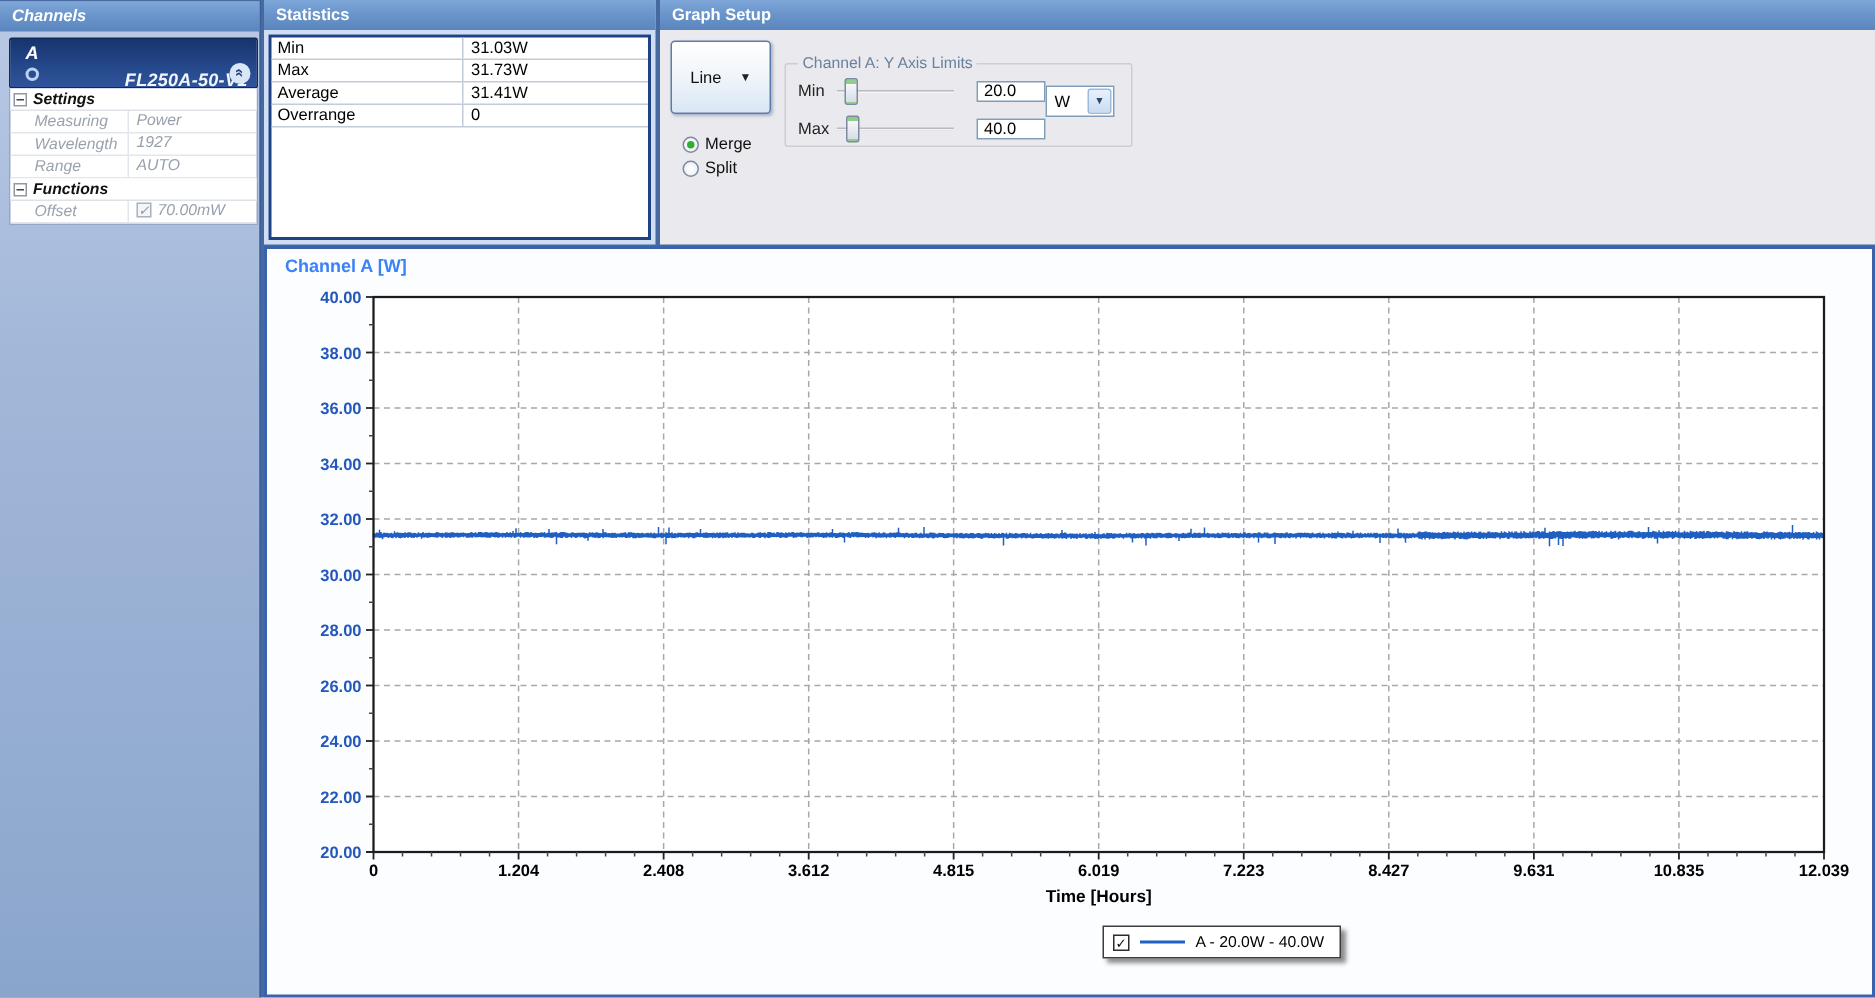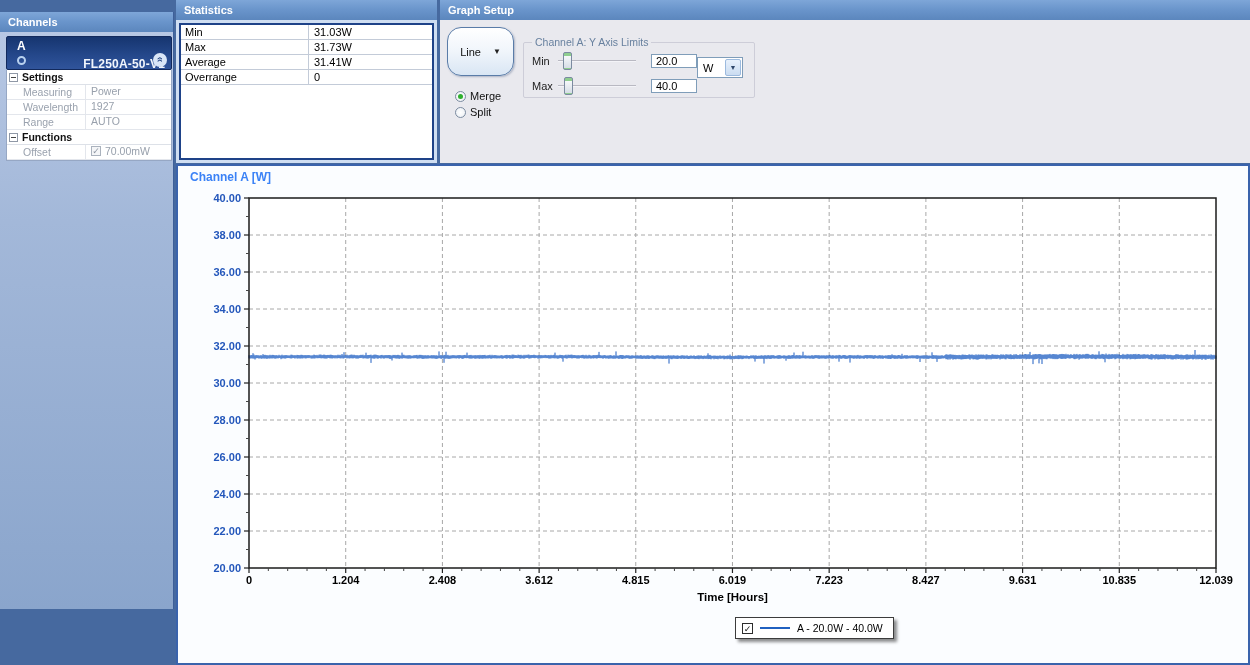--- a/index.html
+++ b/index.html
@@ -6,22 +6,22 @@
   html,body { width:1250px; height:665px; overflow:hidden; }
   body { font-family:"Liberation Sans", sans-serif; background:#46699f; position:relative; }
 
   .panel-header {
     height:20px; line-height:20px; padding-left:8px;
     background:linear-gradient(180deg,#7ea6d8 0%,#6b96cc 45%,#5b86bd 100%);
     color:#ffffff; font-size:11px; font-weight:bold;
   }
 
   
-  #channels-panel { position:absolute; left:0; top:12px; width:174px; height:597px;
-    background:linear-gradient(180deg,#b9c9e5 0%,#a3b8d9 35%,#8aa5cc 100%); border-right:1px solid #3d5f99; }
+  #channels-panel { position:absolute; left:0; top:1px; width:174px; height:665px;
+    background:linear-gradient(180deg,#b9c9e5 0%,#a3b8d9 35%,#8aa5cc 100%); border-right:1px solid #3d5f99;font-style:italic; }
   .channel-card { margin:4px 2px 0 6px; width:166px; border:1px solid #12295c; border-radius:2px;
     background:linear-gradient(180deg,#16356f 0%,#24478a 55%,#30549b 100%); cursor:pointer; }
   .card-row1 { display:flex; justify-content:space-between; align-items:center; height:16px; padding:1px 6px 0 10px; }
   .card-letter { color:#fff; font-size:12px; font-weight:bold; }
   .card-device { color:#f2f6fc; font-size:12px; font-weight:bold; letter-spacing:.2px;margin-top:36px; }
   .card-row2 { display:flex; justify-content:space-between; align-items:center; height:16px; padding:0 4px 2px 10px; }
   .ring-icon { width:9px; height:9px; border:2px solid #b9d2f0; border-radius:50%; }
   .collapse-badge { width:14px; height:14px; border-radius:50%; background:#d9e6f8; color:#1d3f7e;
     font-size:10px; font-weight:bold; display:flex; align-items:center; justify-content:center; cursor:pointer; }
   .collapse-badge span { display:inline-block; transform:rotate(-90deg); margin-top:-1px; }
@@ -39,21 +39,21 @@
 
   
   #stats-panel { position:absolute; left:176px; top:0; width:261px; height:163px; background:#cfdef2; }
   .stats-table { position:absolute; left:3px; top:23px; width:255px; height:137px; background:#ffffff; border:2px solid #1e4288; }
   .stats-row { display:flex; height:15px; border-bottom:1px solid #c3cbd8; font-size:11px; }
   .stat-key { width:128px; flex:none; padding-left:4px; line-height:15px; color:#000; border-right:1px solid #c3cbd8; }
   .stat-val { padding-left:5px; line-height:15px; color:#000; }
 
   
   #setup-panel { position:absolute; left:440px; top:0; width:810px; height:163px; background:#e9e9ee; }
-  .line-btn { position:absolute; left:7px; top:27px; width:67px; height:49px; border:1px solid #5a7ca8; border-radius:14px;
+  .line-btn { position:absolute; left:7px; top:27px; width:67px; height:49px; border:1px solid #5a7ca8; border-radius:3px;
     background:linear-gradient(180deg,#ffffff 0%,#f0f5fb 50%,#d9e6f4 100%); box-shadow:1px 1px 2px rgba(60,80,120,.35);
     display:flex; align-items:center; justify-content:center; gap:12px; font-size:11px; color:#111; cursor:pointer; }
   .line-btn .arrow { font-size:8px; color:#222; }
   .ygroup { position:absolute; left:83px; top:42px; width:232px; height:56px; border:1px solid #cdcdd8; border-radius:2px; }
   .ygroup-label { position:absolute; left:8px; top:-7px; background:#e9e9ee; padding:0 3px; font-size:10.5px; color:#68819f; }
   .yrow { position:absolute; left:8px; display:flex; align-items:center; height:18px; }
   .yrow .ylab { width:26px; font-size:11px; color:#222; }
   .slider { position:relative; width:78px; height:18px; cursor:pointer; }
   .slider .track { position:absolute; left:0; right:0; top:8px; height:2px; background:#b9b9c2; border-bottom:1px solid #f4f4f8; }
   .slider .thumb { position:absolute; top:0; width:9px; height:18px; border:1px solid #7b8ba0; border-radius:2px;

